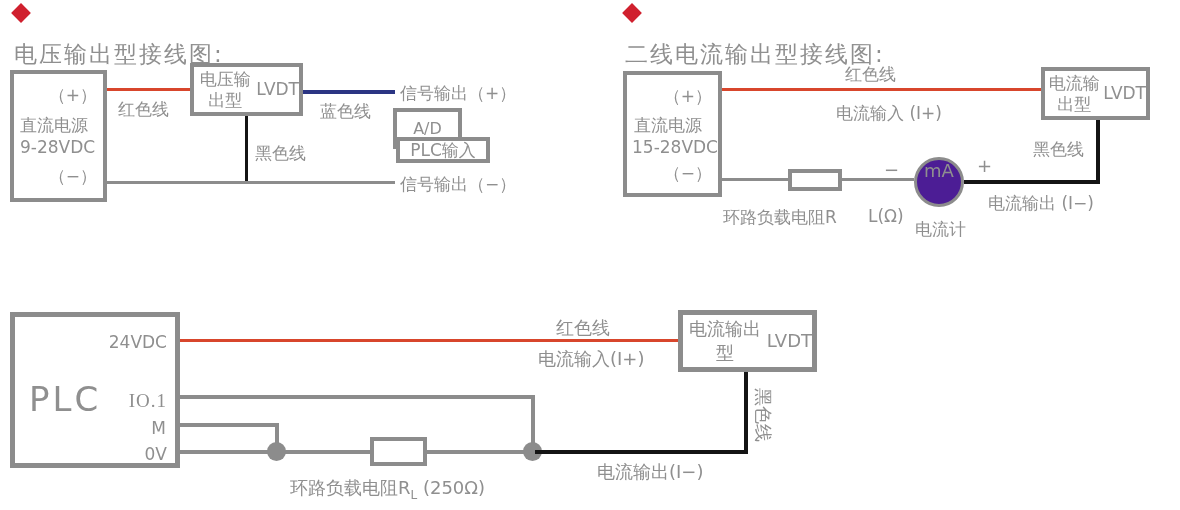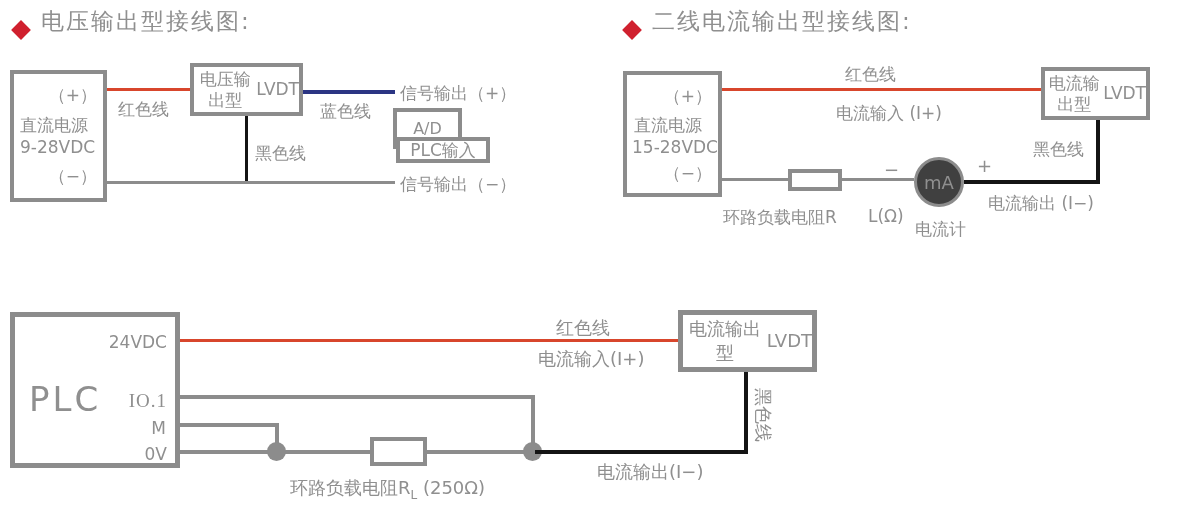--- a/index.html
+++ b/index.html
@@ -7,33 +7,33 @@
     --line-gray:#8c8c8c; --text-gray:#8f8f8f; --bullet-red:#d0202e;
   }
   *{box-sizing:border-box; margin:0; padding:0;}
   body{background:#fff;}
   #canvas{
     position:relative; width:1180px; height:510px; background:#ffffff;
     font-family:"DejaVu Sans","Liberation Sans",sans-serif;
     color:var(--text-gray); overflow:hidden;
   }
   .layer{position:absolute; inset:0;}
-  .title{position:absolute; display:flex; align-items:flex-end; gap:13px;
-         font-size:23px; letter-spacing:2px; color:var(--text-gray); white-space:nowrap;}
+  .title{position:absolute; display:flex; align-items:flex-start; gap:19px;
+         font-size:23px; letter-spacing:2px; color:var(--text-gray); white-space:nowrap;flex-direction:column;}
   .diamond{width:14px; height:14px; background:var(--bullet-red); transform:rotate(45deg); flex:0 0 auto;}
   .box{position:absolute; border:4px solid var(--line-gray); background:#fff;}
   .cbox{display:flex; flex-direction:row; justify-content:center; align-items:center;
         font-size:17px; line-height:21px; text-align:center;}
   .wire{position:absolute;}
   .lbl{position:absolute; font-size:17px; white-space:nowrap; color:var(--text-gray);}
   .big{font-size:18px;}
   .inbox{position:absolute; font-size:17px; white-space:nowrap;}
   .dot{position:absolute; width:19px; height:19px; border-radius:50%; background:var(--line-gray);}
-  .meter{position:absolute; border:3px solid var(--line-gray); border-radius:50%; background:#404040;
-         display:flex; align-items:center; justify-content:center; font-size:18px;}
+  .meter{position:absolute; border:3px solid var(--line-gray); border-radius:50%; background:#4c1d95;
+         display:flex; justify-content:center; font-size:18px;}
   .serif{font-family:"Liberation Serif","DejaVu Serif",serif;}
   .vlbl{position:absolute; transform:rotate(90deg); font-size:18px; text-align:center; white-space:nowrap;}
   sub.rsub{font-size:12px; vertical-align:-5px;}
 </style>
 </head>
 <body>
 
 <div id="canvas">
 
   <div class="layer">

